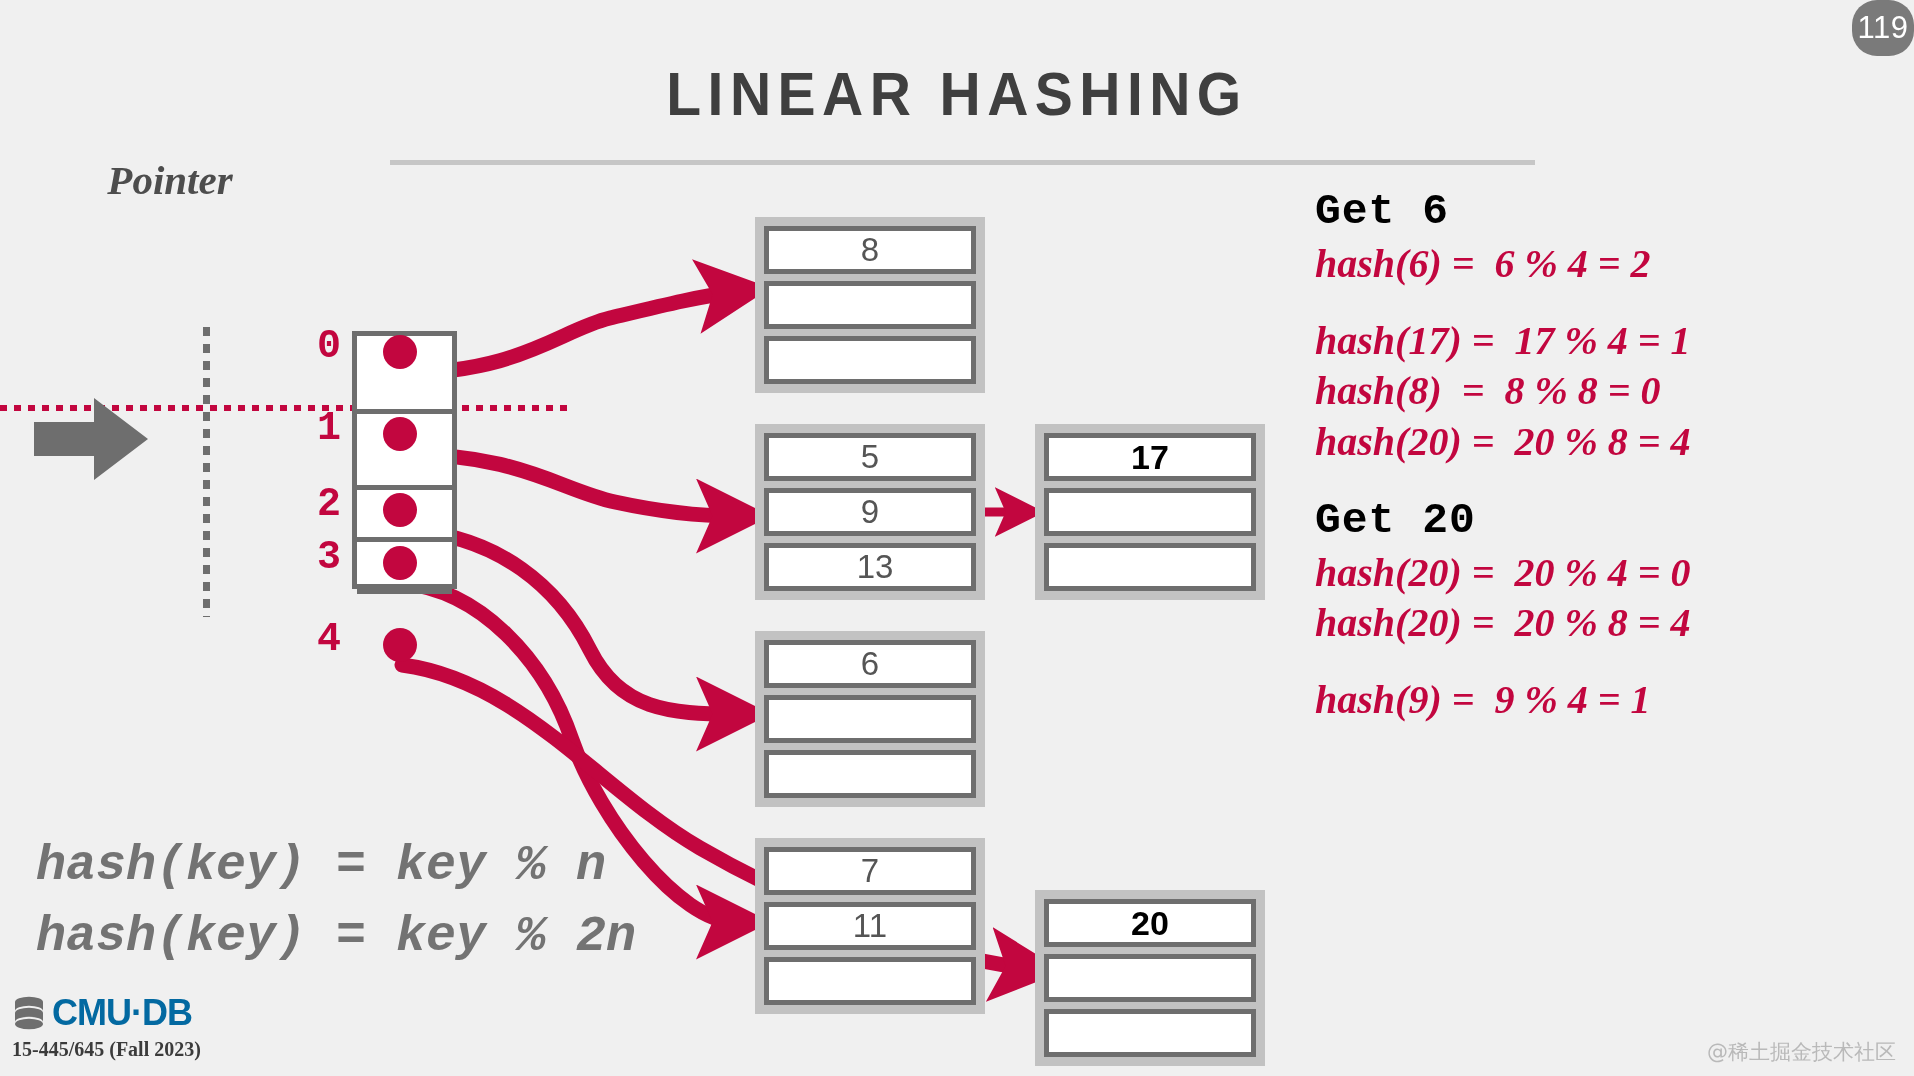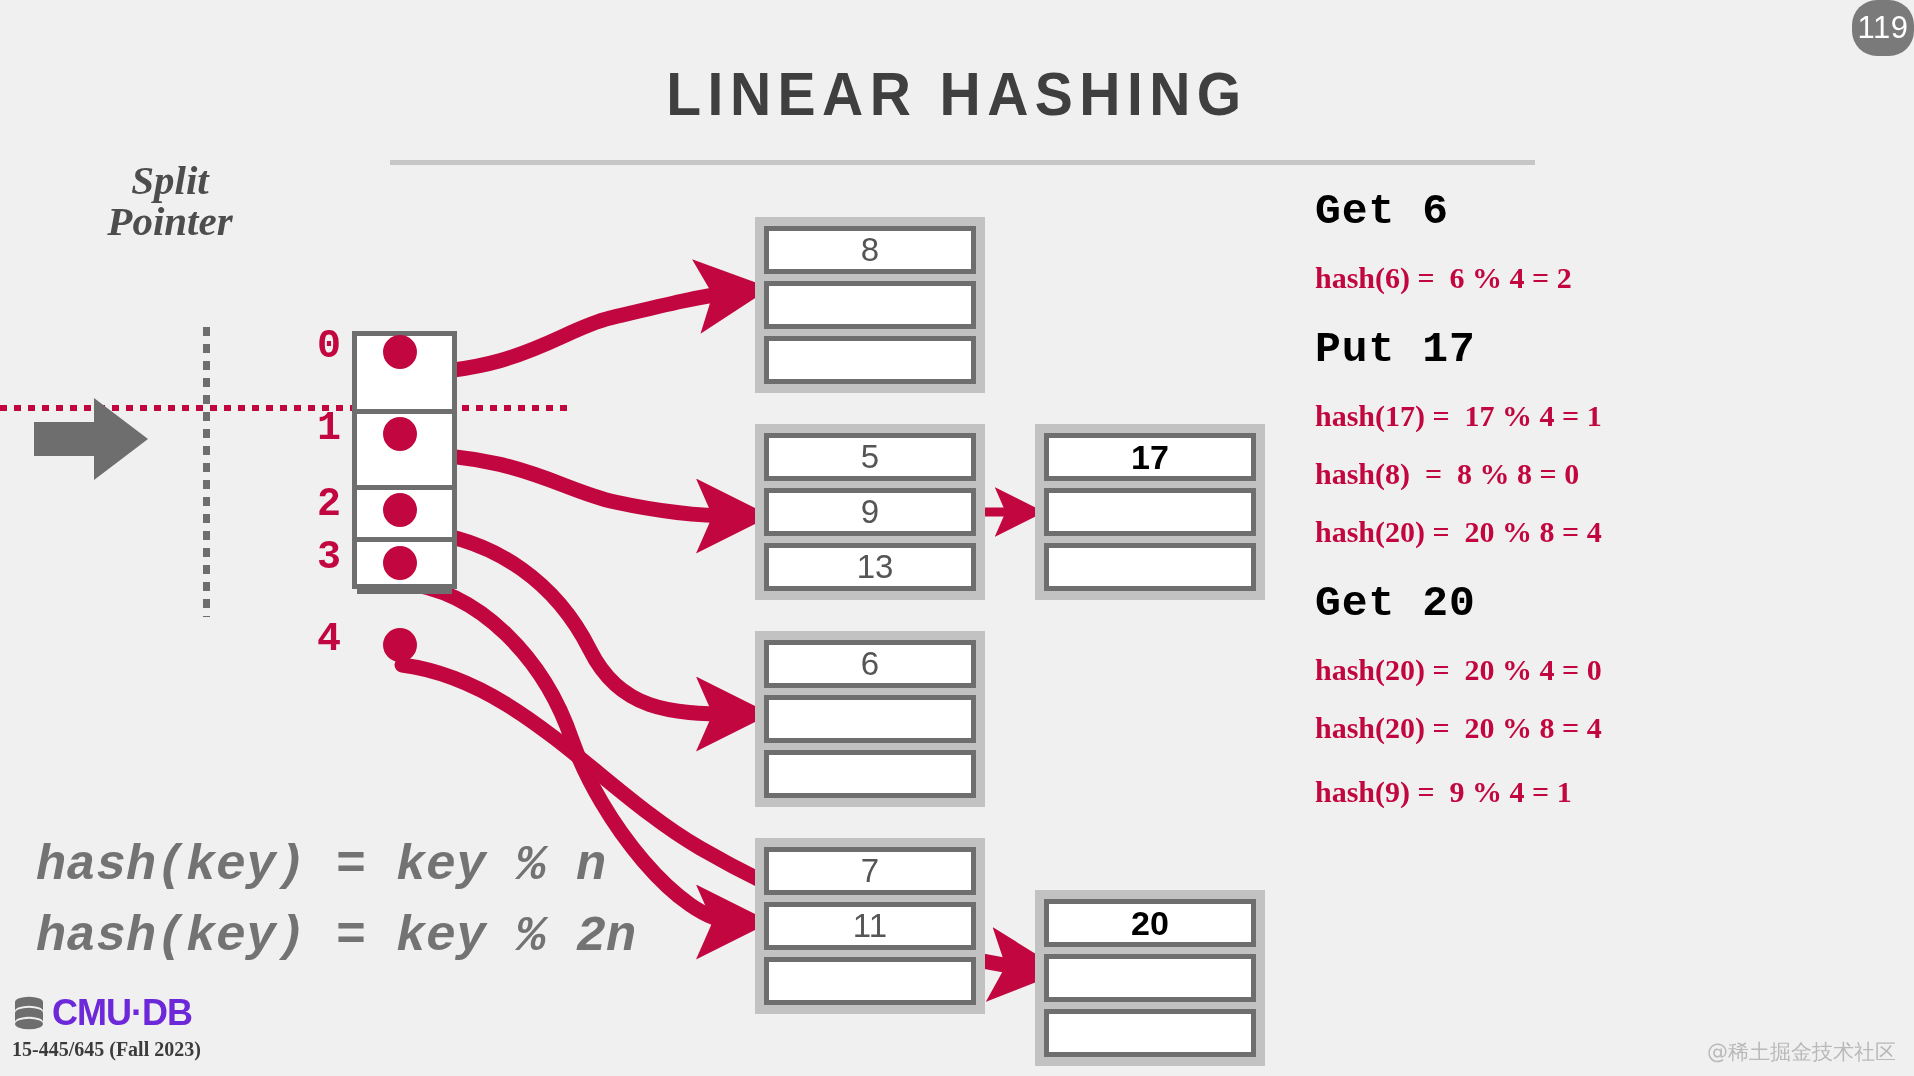--- a/index.html
+++ b/index.html
@@ -117,26 +117,25 @@
   .op-title{
     font-family:"Liberation Mono",monospace;
     font-weight:bold;
     font-size:43px;
     color:#000000;
     letter-spacing:1px;
     line-height:1.25;
   }
   .op-line{
     font-family:"Liberation Serif",serif;
-    font-weight:bold;
-    font-size:30px;
+    font-style:italic;font-weight:bold;
+    font-size:40px;
     color:#c2063f;
     line-height:1.27;
     white-space:pre;
-    margin-top:20px;
   }
 
   
   .formulas{
     position:absolute;left:36px;top:830px;
   }
   .formula{
     font-family:Liberation Mono, monospace;
     font-style:italic;font-weight:bold;
     font-size:50px;
@@ -144,21 +143,21 @@
     line-height:1.42;
     white-space:pre;
   }
 
   
   .footer{position:absolute;left:12px;top:992px;}
   .logo-row{display:flex;align-items:center;gap:6px;}
   .logo-text{
     font-family:"Liberation Sans",sans-serif;
     font-weight:bold;font-size:36px;
-    color:#6d28d9;letter-spacing:-1px;
+    color:#0369a1;letter-spacing:-1px;
   }
   .course{
     font-family:"Liberation Serif",serif;
     font-weight:bold;font-size:20px;
     color:#3b3b3b;
     margin-top:4px;
   }
   .watermark{
     position:absolute;right:18px;bottom:10px;
     font-family:"DejaVu Sans",sans-serif;
@@ -171,21 +170,20 @@
 <body>
 
 <div id="stage">
 
   <div class="page-badge">119</div>
 
   <div class="title">LINEAR HASHING</div>
   <div class="title-rule"></div>
 
   <div class="split-label">
-    <span>Split</span>
     <span>Pointer</span>
   </div>
 
   <div class="vdash"></div>
 
   <div class="hdots"></div>
 
   <div class="big-arrow">
     <svg width="118" height="86" viewBox="0 0 118 86" xmlns="http://www.w3.org/2000/svg">
       <path d="M2 26 L62 26 L62 2 L116 43 L62 84 L62 60 L2 60 Z" fill="#6e6e6e"></path>
@@ -265,21 +263,20 @@
         <div class="slot"></div>
       </div>
     </div>
 
   <div class="ops" id="ops-host">
       <div class="op-group">
         <div class="op-title">Get 6</div>
         <div class="op-line">hash(6) =  6 % 4 = 2</div>
       </div>
       <div class="op-group">
-        <div class="op-title">Put 17</div>
         <div class="op-line">hash(17) =  17 % 4 = 1</div>
         <div class="op-line">hash(8)  =  8 % 8 = 0</div>
         <div class="op-line">hash(20) =  20 % 8 = 4</div>
       </div>
       <div class="op-group">
         <div class="op-title">Get 20</div>
         <div class="op-line">hash(20) =  20 % 4 = 0</div>
         <div class="op-line">hash(20) =  20 % 8 = 4</div>
       </div>
       <div class="op-group">

